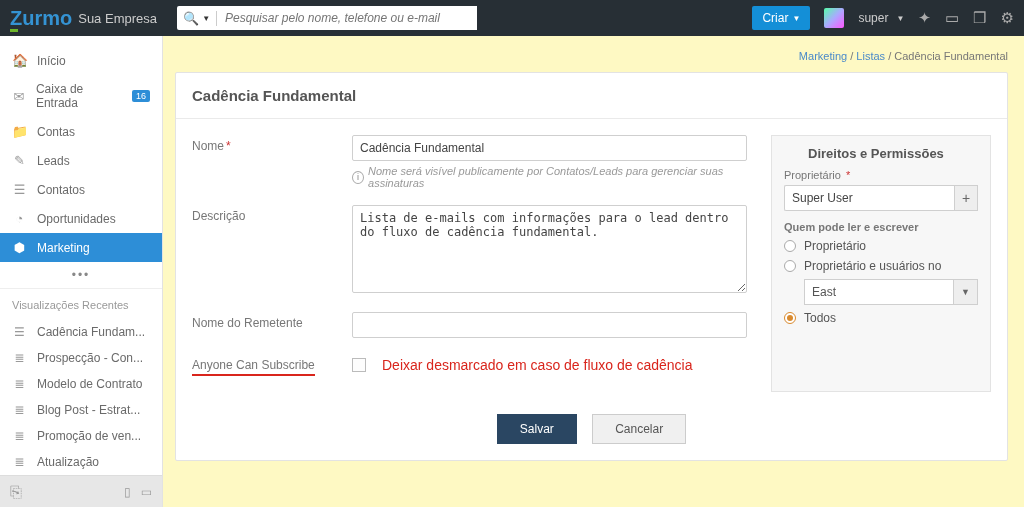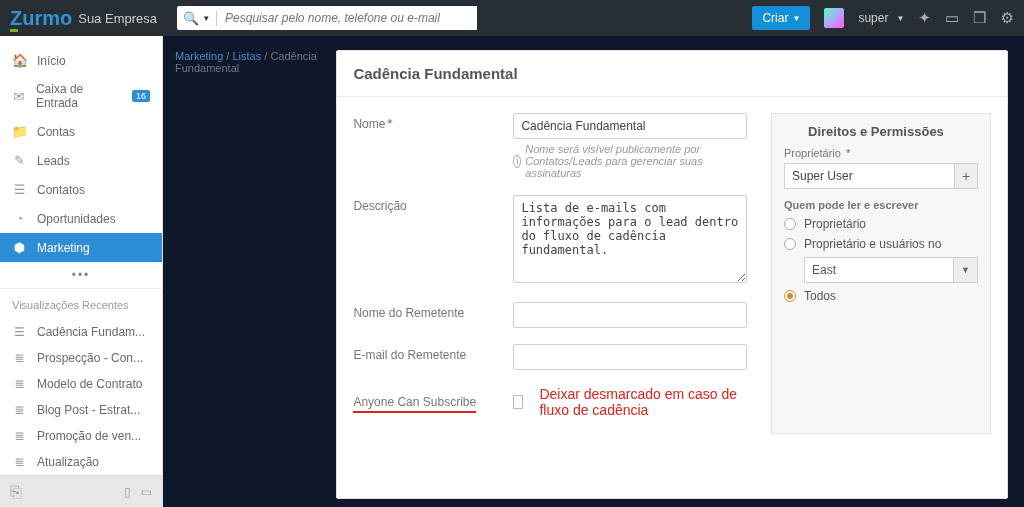--- a/index.html
+++ b/index.html
@@ -26,21 +26,21 @@
 .nav-item .nico { width: 15px; text-align: center; color: #999; font-size: 13px; }
 .nav-item.active .nico { color: #fff; }
 .badge { background: #2d8ed7; color: #fff; font-size: 9px; padding: 1px 4px; border-radius: 2px; margin-left: auto; }
 .nav-dots { text-align: center; padding: 6px 0; color: #888; letter-spacing: 2px; border-bottom: 1px solid #eee; cursor: pointer; }
 .recents-title { padding: 10px 12px 8px; color: #999; font-size: 11px; }
 .recent-item { display: flex; align-items: center; padding: 6px 12px; color: #6a6a6a; cursor: pointer; gap: 10px; font-size: 12px; }
 .recent-item .nico { width: 15px; text-align: center; color: #999; }
 .sidebar-footer { margin-top: auto; background: #e7e7e7; height: 32px; display: flex; align-items: center; padding: 0 10px; gap: 14px; border-top: 1px solid #ddd; }
 .sf-left { color: #999; font-size: 15px; cursor: pointer; }
 .sf-right { margin-left: auto; display: flex; gap: 10px; color: #999; }
-.main { flex: 1; background: #0f172a; padding: 14px 16px 8px 12px; overflow: hidden; display: flex; flex-direction: row; }
+.main { flex: 1; background: #fef9c3; padding: 14px 16px 8px 12px; overflow: hidden; display: flex; flex-direction: column; align-items: flex-end; }
 .breadcrumbs { font-size: 11px; color: #777; margin-bottom: 10px; }
 .breadcrumbs a { color: #4a8aca; text-decoration: none; }
 .panel { background: #fff; border: 1px solid #e3e3e3; border-radius: 2px; padding: 0; }
 .panel-head { padding: 14px 16px; border-bottom: 1px solid #eaeaea; font-size: 15px; font-weight: bold; color: #555; }
 .panel-body { padding: 16px; display: flex; gap: 24px; }
 .form-col { flex: 1; }
 .form-row { display: flex; margin-bottom: 16px; align-items: flex-start; }
 .form-label { width: 160px; color: #777; font-size: 12px; padding-top: 4px; }
 .req { color: #c33; margin-left: 2px; }
 .form-field { flex: 1; }
@@ -190,24 +190,20 @@
             </div>
           </div>
           <div class="form-row">
             <div class="form-label">Descrição</div>
             <div class="form-field"><textarea class="txt-area" style="">Lista de e-mails com informações para o lead dentro do fluxo de cadência fundamental.</textarea></div>
           </div>
           <div class="form-row">
             <div class="form-label">Nome do Remetente</div>
             <div class="form-field"><input class="txt-input" style=""></div>
           </div>
-          <div class="form-row">
-            <div class="form-label">E-mail do Remetente</div>
-            <div class="form-field"><input class="txt-input" style=""></div>
-          </div>
           <div class="form-row" style="align-items:center;">
             <div class="form-label"><span class="underline-red">Anyone Can Subscribe</span></div>
             <div class="form-field" style="display:flex;align-items:center;">
               <span class="checkbox"></span>
               <span class="annotation">Deixar desmarcado em caso de fluxo de cadência</span>
             </div>
           </div>
         </div>
 
         <div class="perm-panel">
@@ -229,20 +225,24 @@
           <div class="select-east">
             <div class="sel">East</div>
             <div class="selbtn">▼</div>
           </div>
           <div class="radio-row">
               <span class="radio checked"></span>
               <span>Todos</span>
             </div>
         </div>
       </div>
+      <div class="form-actions">
+        <span class="btn primary">Salvar</span>
+        <span class="btn">Cancelar</span>
+      </div>
     </div>
 
     <div class="footer">
       
       
     </div>
   </div>
 </div>
 
 </body></html>

